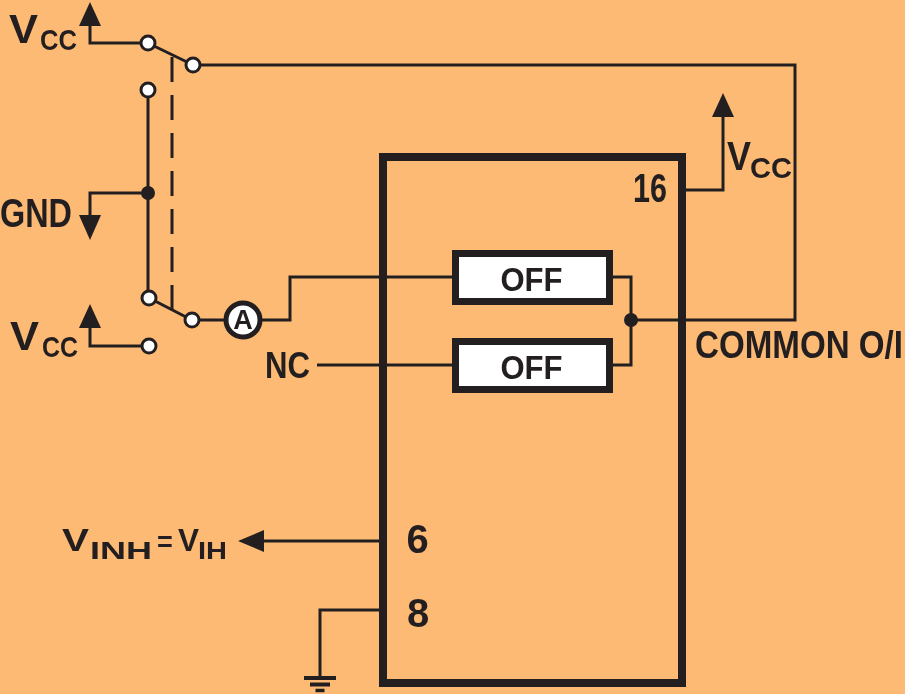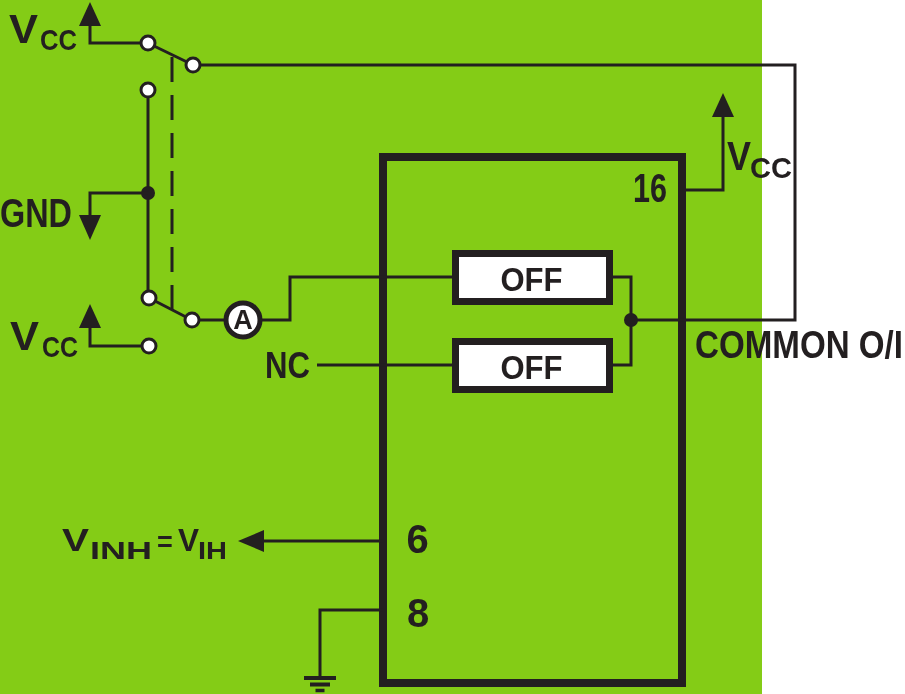--- a/index.html
+++ b/index.html
@@ -2,23 +2,23 @@
 <html><head>
 <meta charset="utf-8">
 <style>
   html, body {
     margin: 0;
     padding: 0;
     background: #ffffff;
   }
   .canvas {
     position: relative;
-    width: 762px;
+    width: 905px;
     height: 694px;
-    background: #84cc16;
+    background: #fdba74;
     font-family: "Liberation Sans", "DejaVu Sans", sans-serif;
   }
   svg text, svg tspan {
     font-family: "Liberation Sans", "DejaVu Sans", sans-serif;
     font-weight: bold;
     fill: #231f20;
   }
   .wire      { stroke: #231f20; stroke-width: 3; fill: none; }
   .wire-dash { stroke: #231f20; stroke-width: 3; fill: none; stroke-dasharray: 25 13; }
   .contact   { stroke: #231f20; stroke-width: 3; fill: #ffffff; }

